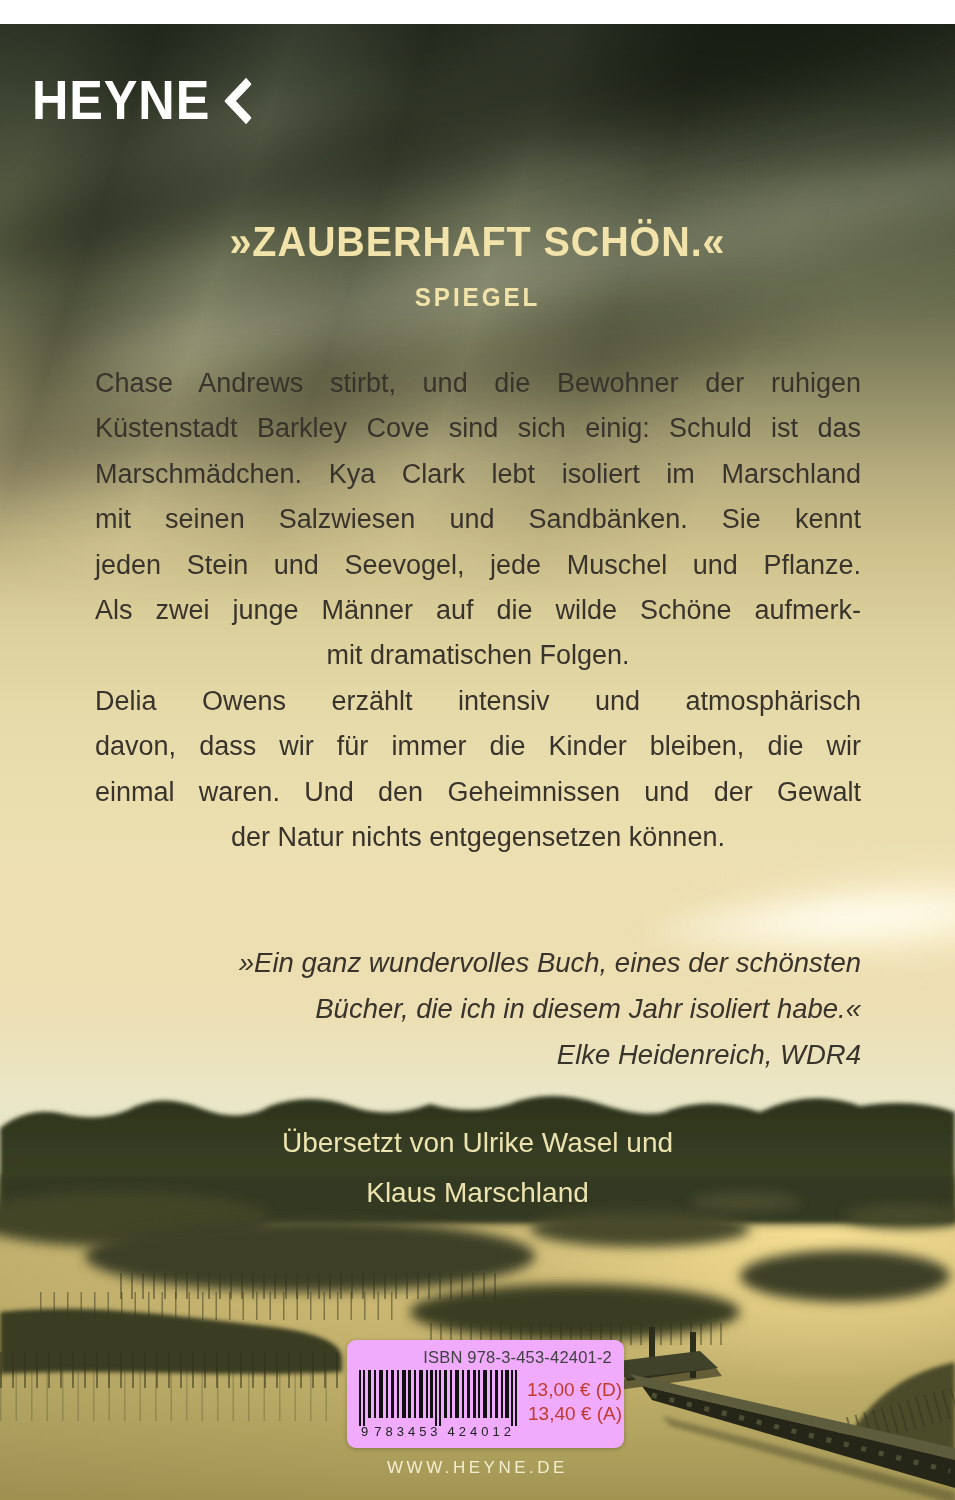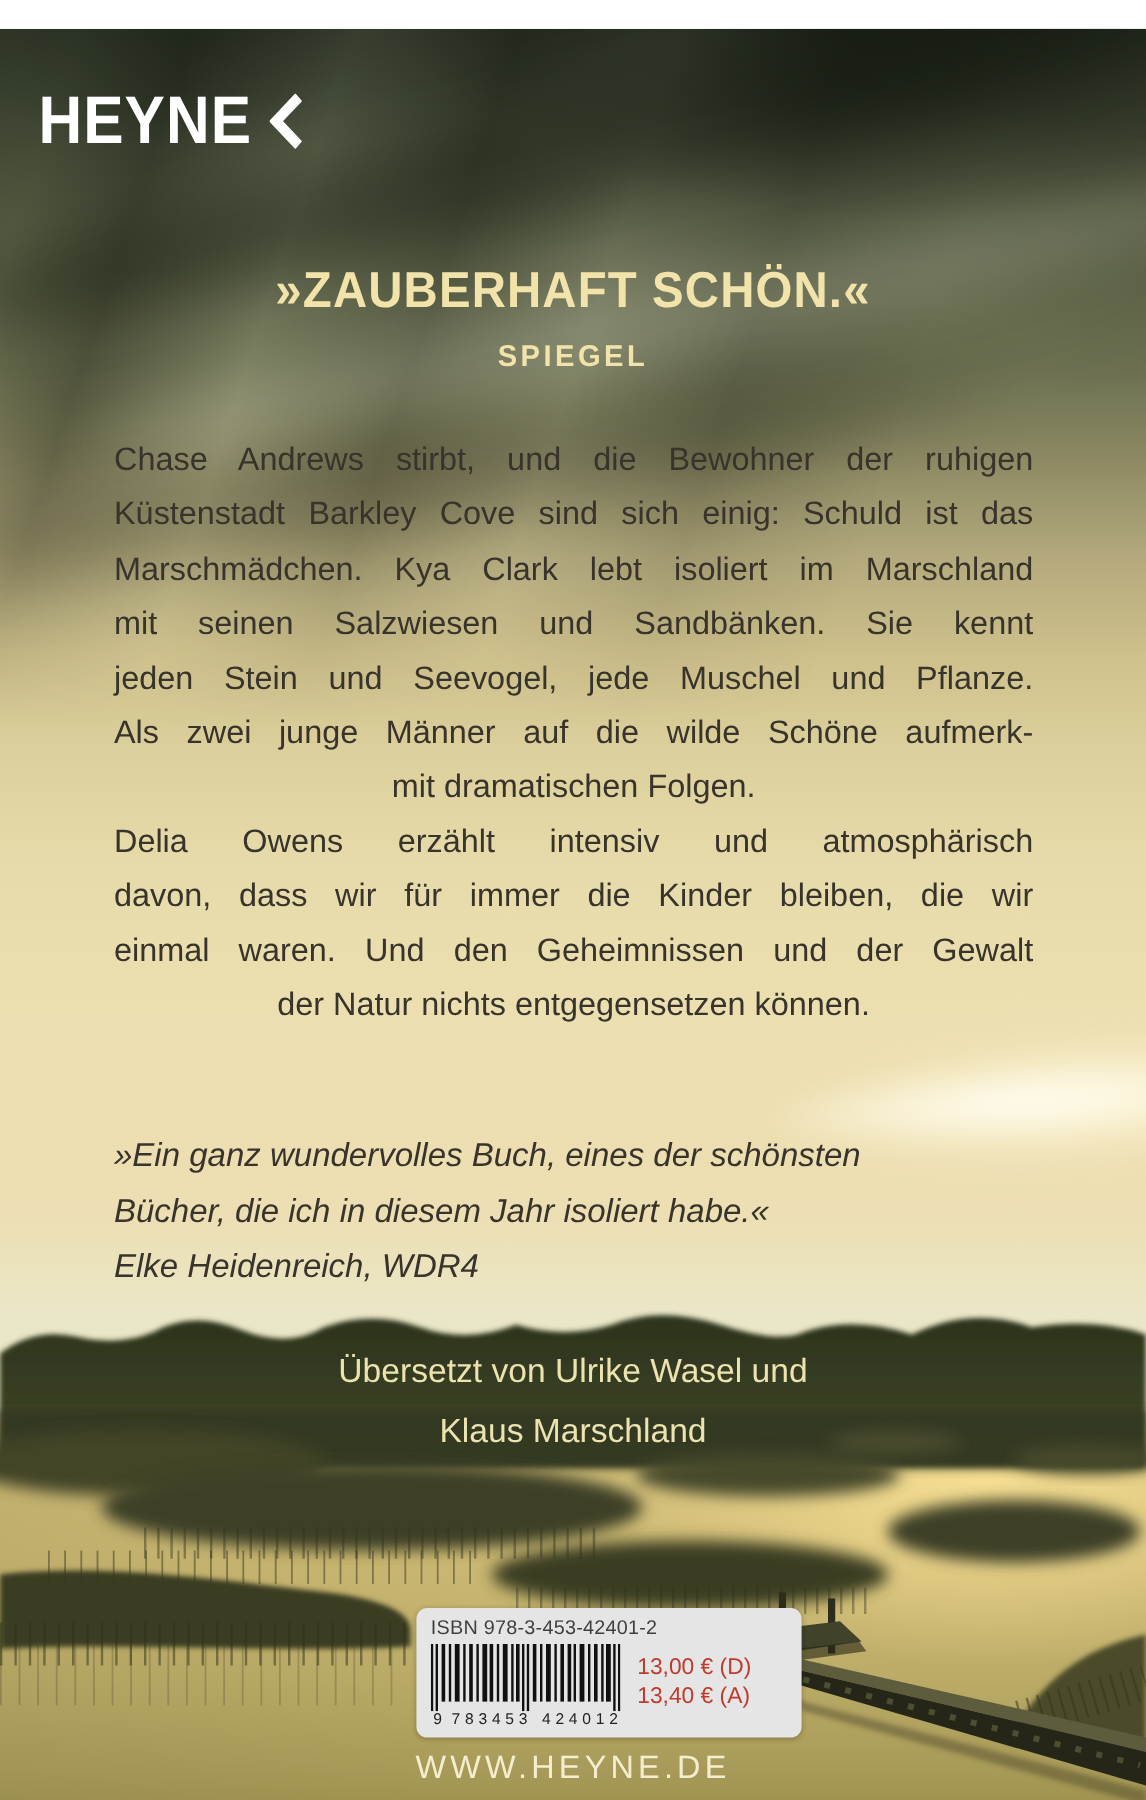--- a/index.html
+++ b/index.html
@@ -60,37 +60,37 @@
     font-weight:bold;font-size:42px;letter-spacing:1px;color:var(--accent_cream);transform:scaleX(.94);}
   .subline{position:absolute;left:0;right:0;top:259px;text-align:center;z-index:10;
     font-weight:bold;font-size:25px;letter-spacing:3px;color:var(--accent_cream);transform:scaleX(.97);}
 
   .blurb{position:absolute;left:95px;top:337px;width:766px;z-index:10;
     font-size:27px;line-height:45.4px;color:var(--body_text);}
   .bl{text-align:justify;text-align-last:justify;}
   .bl.c{text-align:left;text-align-last:center;}
 
   .quote{position:absolute;left:95px;top:916px;width:766px;z-index:10;
-    font-size:27.5px;line-height:46px;font-style:italic;color:var(--body_text);text-align:left;}
+    font-size:27.5px;line-height:46px;font-style:italic;color:var(--body_text);text-align:right;}
 
   .translator{position:absolute;left:0;right:0;top:1094px;z-index:10;text-align:center;
     font-size:28px;line-height:50px;color:var(--translator_cream);}
 
-  .isbn-box{position:absolute;left:347px;top:1316px;width:321px;height:108px;z-index:11;
-    background:#e5e5e5;border-radius:9px;padding:8px 12px 4px 12px;box-shadow:0 1px 4px rgba(40,35,10,.30);}
+  .isbn-box{position:absolute;left:347px;top:1316px;width:277px;height:108px;z-index:11;
+    background:#f0abfc;border-radius:9px;padding:8px 12px 4px 12px;box-shadow:0 1px 4px rgba(40,35,10,.30);text-align:right;}
   .isbn-label{font-size:16.5px;color:var(--isbn_text);letter-spacing:.2px;margin-bottom:3px;}
   .isbn-row{display:flex;align-items:flex-start;}
   .bc-wrap{width:162px;}
   .bc-digits{display:flex;justify-content:space-between;font-size:13px;color:#222;
     margin-top:-6px;padding:0 2px;font-family:"Liberation Sans",sans-serif;}
   .bc-digits span:nth-child(2),.bc-digits span:nth-child(3){letter-spacing:4px;}
   .prices{margin-left:10px;padding-top:8px;font-size:19px;line-height:24px;color:var(--price_red);white-space:nowrap;}
 
   .website{position:absolute;left:0;right:0;top:1434px;z-index:10;text-align:center;
-    font-size:27px;letter-spacing:3.5px;color:var(--website_text);}
+    font-size:17px;letter-spacing:3.5px;color:var(--website_text);}
 </style>
 </head>
 <body>
 
 <div class="cover">
 
   <div class="bg-base"></div>
   <div class="clouds"></div>
   <div class="streak s1"></div>
   <div class="streak s2"></div>

